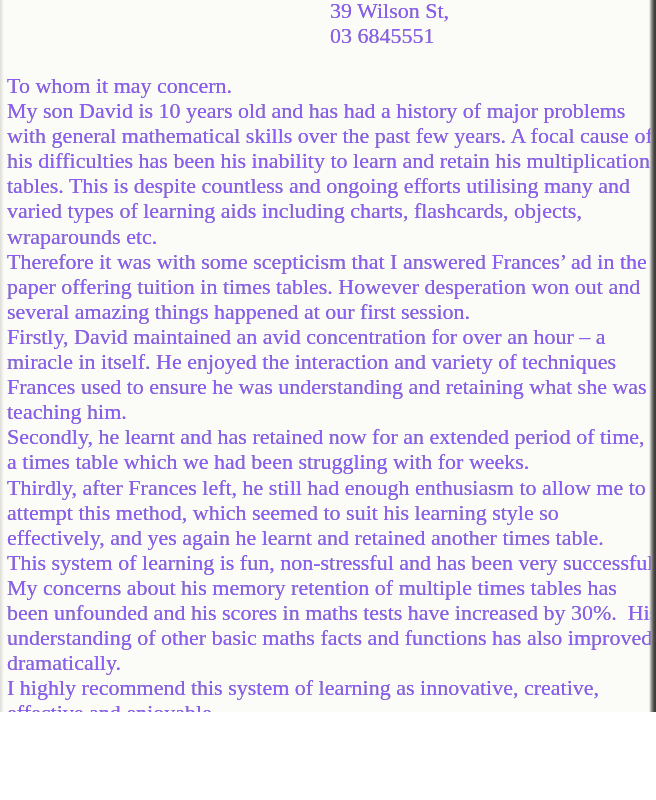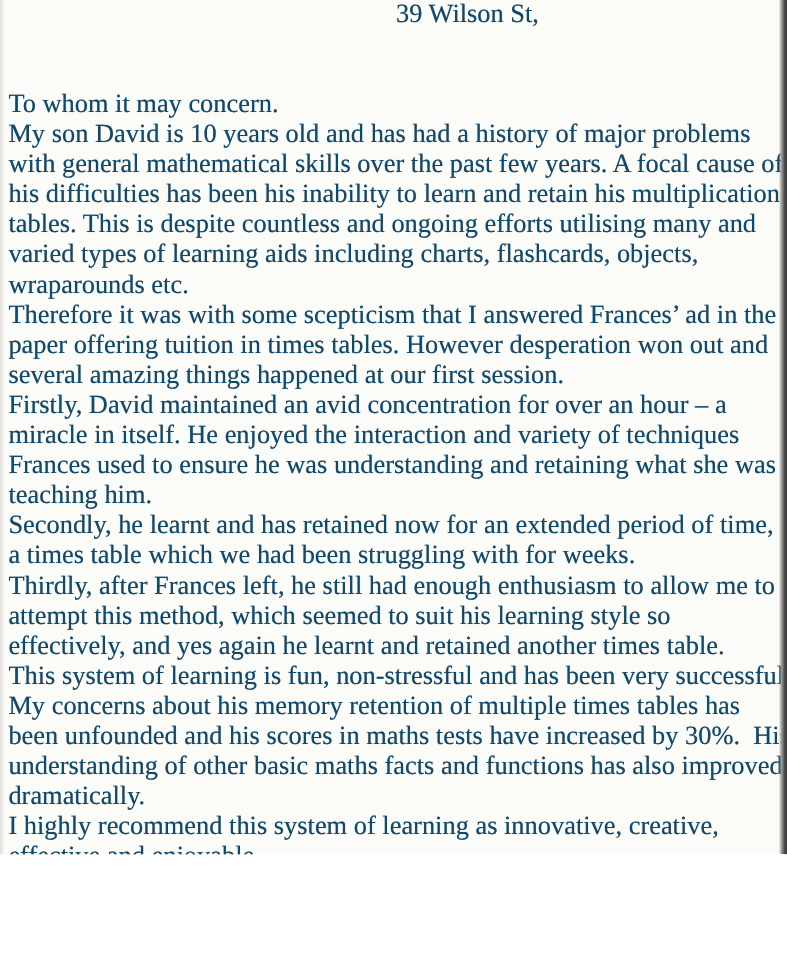--- a/index.html
+++ b/index.html
@@ -7,21 +7,21 @@
     padding: 0;
     background: #ffffff;
   }
   .page {
     position: relative;
     width: 656px;
     height: 712px;
     overflow: hidden;
     background: #fbfbf8;
     font-family: "Liberation Serif", "DejaVu Serif", serif;
-    color: #0c4a6e;
+    color: #8b5cf6;
   }
   .txt {
     font-size: 22px;
     line-height: 25.1px;
     text-shadow: 0 0 0.6px rgba(33,33,33,0.55);
   }
   .line {
     white-space: pre;
   }
   .address-block {
@@ -57,20 +57,21 @@
   }
 </style>
 </head>
 <body>
 
 <div class="page">
 
   <div class="address-block txt">
 
   <div class="line">39 Wilson St,</div>
+      <div class="line">03 6845551</div>
     </div>
 
   <div class="body-block txt">
     <div class="line">To whom it may concern.</div>
     <div>
 
     <div class="line">My son David is 10 years old and has had a history of major problems</div>
         <div class="line">with general mathematical skills over the past few years. A focal cause of</div>
         <div class="line">his difficulties has been his inability to learn and retain his multiplication</div>
         <div class="line">tables. This is despite countless and ongoing efforts utilising many and</div>

